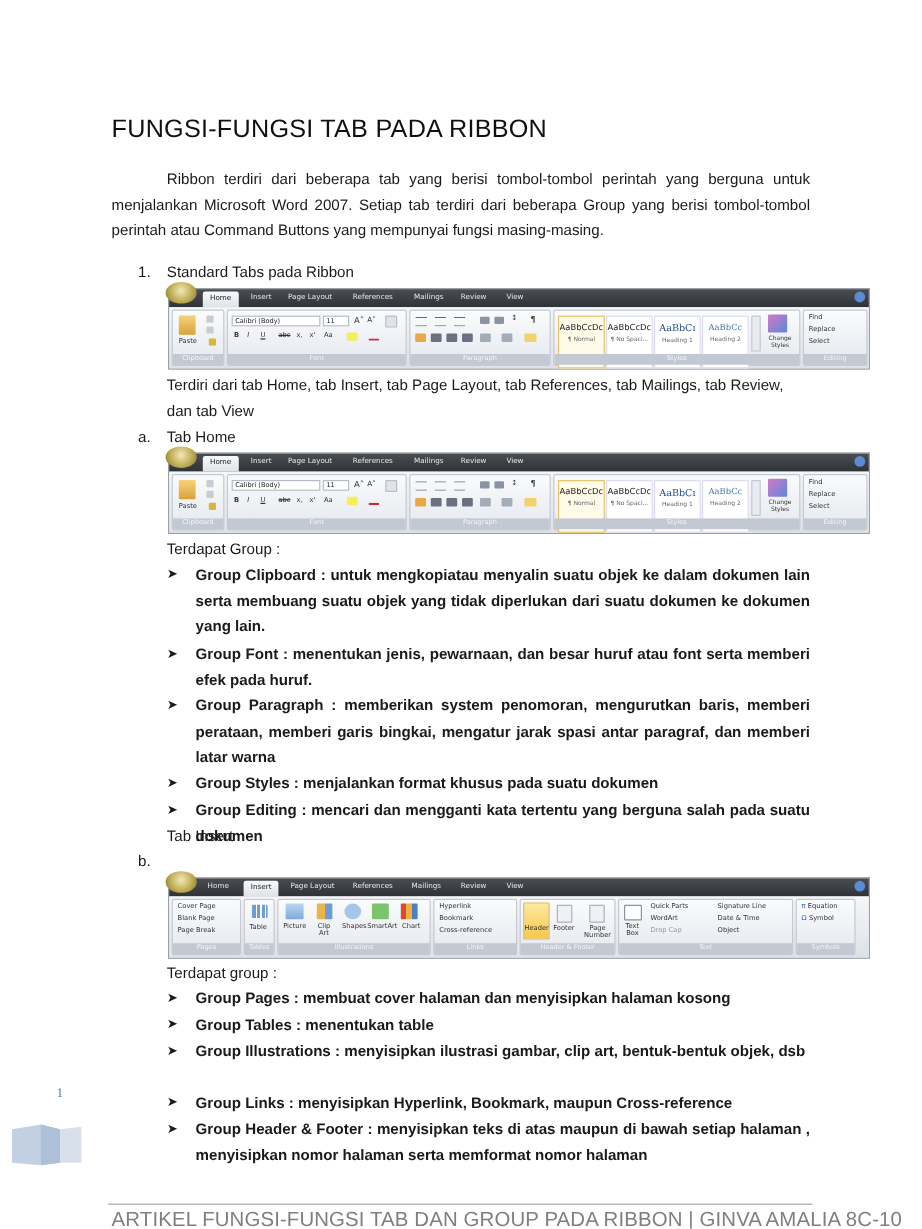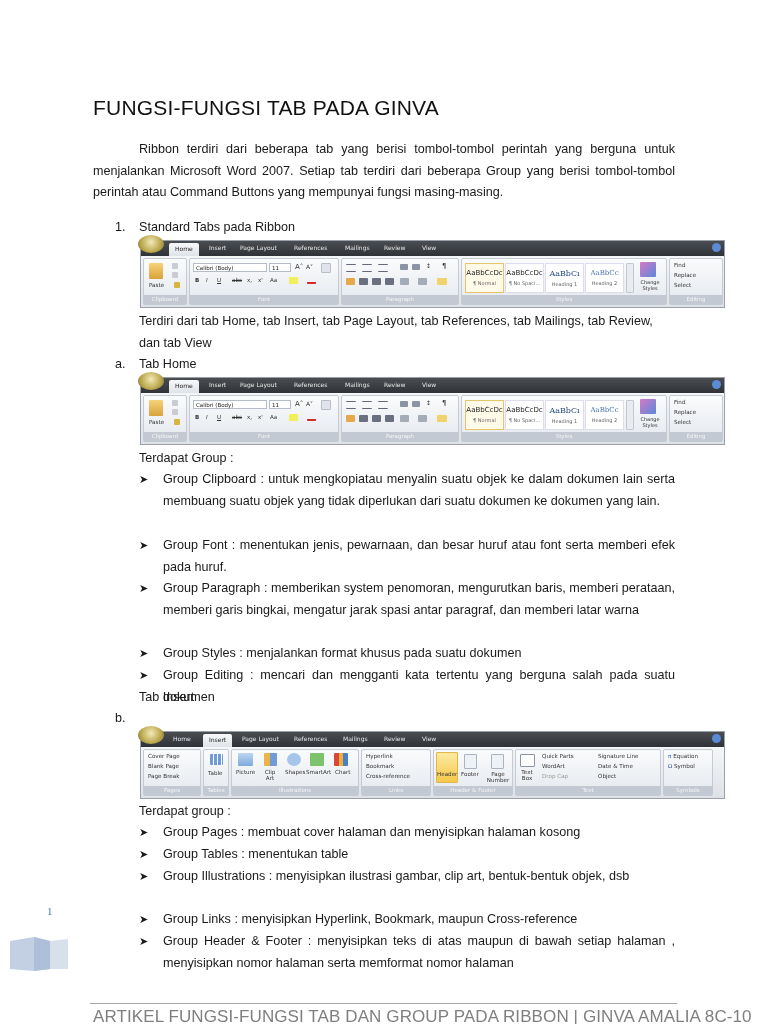--- a/index.html
+++ b/index.html
@@ -8,49 +8,49 @@
     font-family: "Liberation Sans", "DejaVu Sans", sans-serif; color: #1a1a1a;
   }
   .abs { position: absolute; }
   .title { left: 93px; top: 96px; font-size: 21px; letter-spacing: 0.2px; color: #111; }
   .para { left: 93px; width: 582px; font-size: 12.6px; line-height: 21.5px; text-align: justify; }
   .para.indent { text-indent: 46px; }
   .line { font-size: 12.6px; line-height: 21.5px; white-space: nowrap; }
   .num { left: 115px; }
   .bullet { left: 139px; width: 536px; font-size: 12.6px; line-height: 21.5px; }
   .bullet .arrow { position: absolute; left: 0; top: 0; font-size: 11px; }
-  .bullet .txt { margin-left: 24px; display: block; text-align: justify; }
+  .bullet .txt { margin-left: 24px; display: block; text-align: justify; font-weight: bold; }
 
   
   .ribbon { left: 140px; width: 585px; height: 68px; background: #dfe3e8; border: 1px solid #9aa0a8; box-sizing: border-box; font-family: "DejaVu Sans", sans-serif; }
   .ribbon .tabbar { position: absolute; left: 0; top: 0; width: 100%; height: 15px; background: linear-gradient(#4a4d52, #2f3236); }
   .ribbon .orb { position: absolute; left: -3px; top: -6px; width: 26px; height: 18px; border-radius: 50%; background: radial-gradient(circle at 50% 40%, #f3e9b8, #b9a64a 60%, #6d6a40); }
   .ribbon .tab { position: absolute; top: 3px; font-size: 6px; color: #e8e8e8; }
   .ribbon .tab.active { top: 2px; background: linear-gradient(#f7f8fa, #dfe3e8); color: #222; padding: 2px 6px 4px; border-radius: 2px 2px 0 0; }
   .ribbon .help { position: absolute; right: 3px; top: 2px; width: 9px; height: 9px; border-radius: 50%; background: #5b8ad6; }
   .ribbon .body { position: absolute; left: 0; top: 15px; right: 0; bottom: 0; background: linear-gradient(#f5f6f8, #dde2e8); }
   .grp { position: absolute; top: 2px; bottom: 2px; border: 1px solid #c5cad2; border-radius: 2px; background: linear-gradient(#fafbfc, #e4e8ee); box-sizing: border-box; }
   .grp .glabel { position: absolute; left: 0; right: 0; bottom: 0; height: 9px; background: #c3c9d2; font-size: 5.5px; color: #f4f6f8; text-align: center; line-height: 9px; }
   .rtext { position: absolute; font-size: 5.6px; color: #333; white-space: nowrap; }
   .ico { position: absolute; border-radius: 1px; }
   .combo { position: absolute; height: 9px; background: #fff; border: 1px solid #b7bdc6; box-sizing: border-box; font-size: 5.5px; line-height: 8px; padding-left: 2px; color: #222; }
-  .stylebox { position: absolute; top: 4px; width: 39px; height: 30px; background: #fff; border: 1px solid #dde; box-sizing: border-box; text-align: center; }
+  .stylebox { position: absolute; top: 4px; width: 39px; height: 44px; background: #fff; border: 1px solid #dde; box-sizing: border-box; text-align: center; }
   .stylebox.sel { border: 1px solid #e7c56a; background: #fffbe8; }
   .stylebox .sample { font-size: 7px; margin-top: 5px; color: #222; white-space: nowrap; overflow: hidden; }
   .stylebox .sname { font-size: 5px; color: #666; margin-top: 3px; white-space: nowrap; }
 
   .pagenum { left: 47px; top: 905px; font-size: 11px; color: #4f79b0; font-family: "Liberation Serif", serif; }
   .deco { left: 10px; top: 935px; width: 58px; height: 38px; }
   .footer-rule { left: 90px; top: 1003px; width: 587px; height: 1px; background: #a6a6a6; }
   .footer { left: 93px; top: 1007px; font-size: 17px; color: #7f7f7f; letter-spacing: 0.1px; white-space: nowrap; }
 </style>
 </head>
 <body>
 
-<div class="abs title">FUNGSI-FUNGSI TAB PADA GINVA</div>
+<div class="abs title">FUNGSI-FUNGSI TAB PADA RIBBON</div>
 <div class="abs para indent" style="top:139px;">Ribbon terdiri dari beberapa tab yang berisi tombol-tombol perintah yang berguna untuk menjalankan Microsoft Word 2007. Setiap tab terdiri dari beberapa Group yang berisi tombol-tombol perintah atau Command Buttons yang mempunyai fungsi masing-masing.</div>
 
 <div class="abs line num" style="top:217px;">1.</div>
 <div class="abs line" style="left:139px; top:217px;">Standard Tabs pada Ribbon</div>
 
 <div class="abs ribbon" style="top:240px;">
   <div class="tabbar"></div>
   <div class="orb"></div>
   <div class="tab active" style="left:28px;">Home</div>
   <div class="tab" style="left:68px;">Insert</div>

